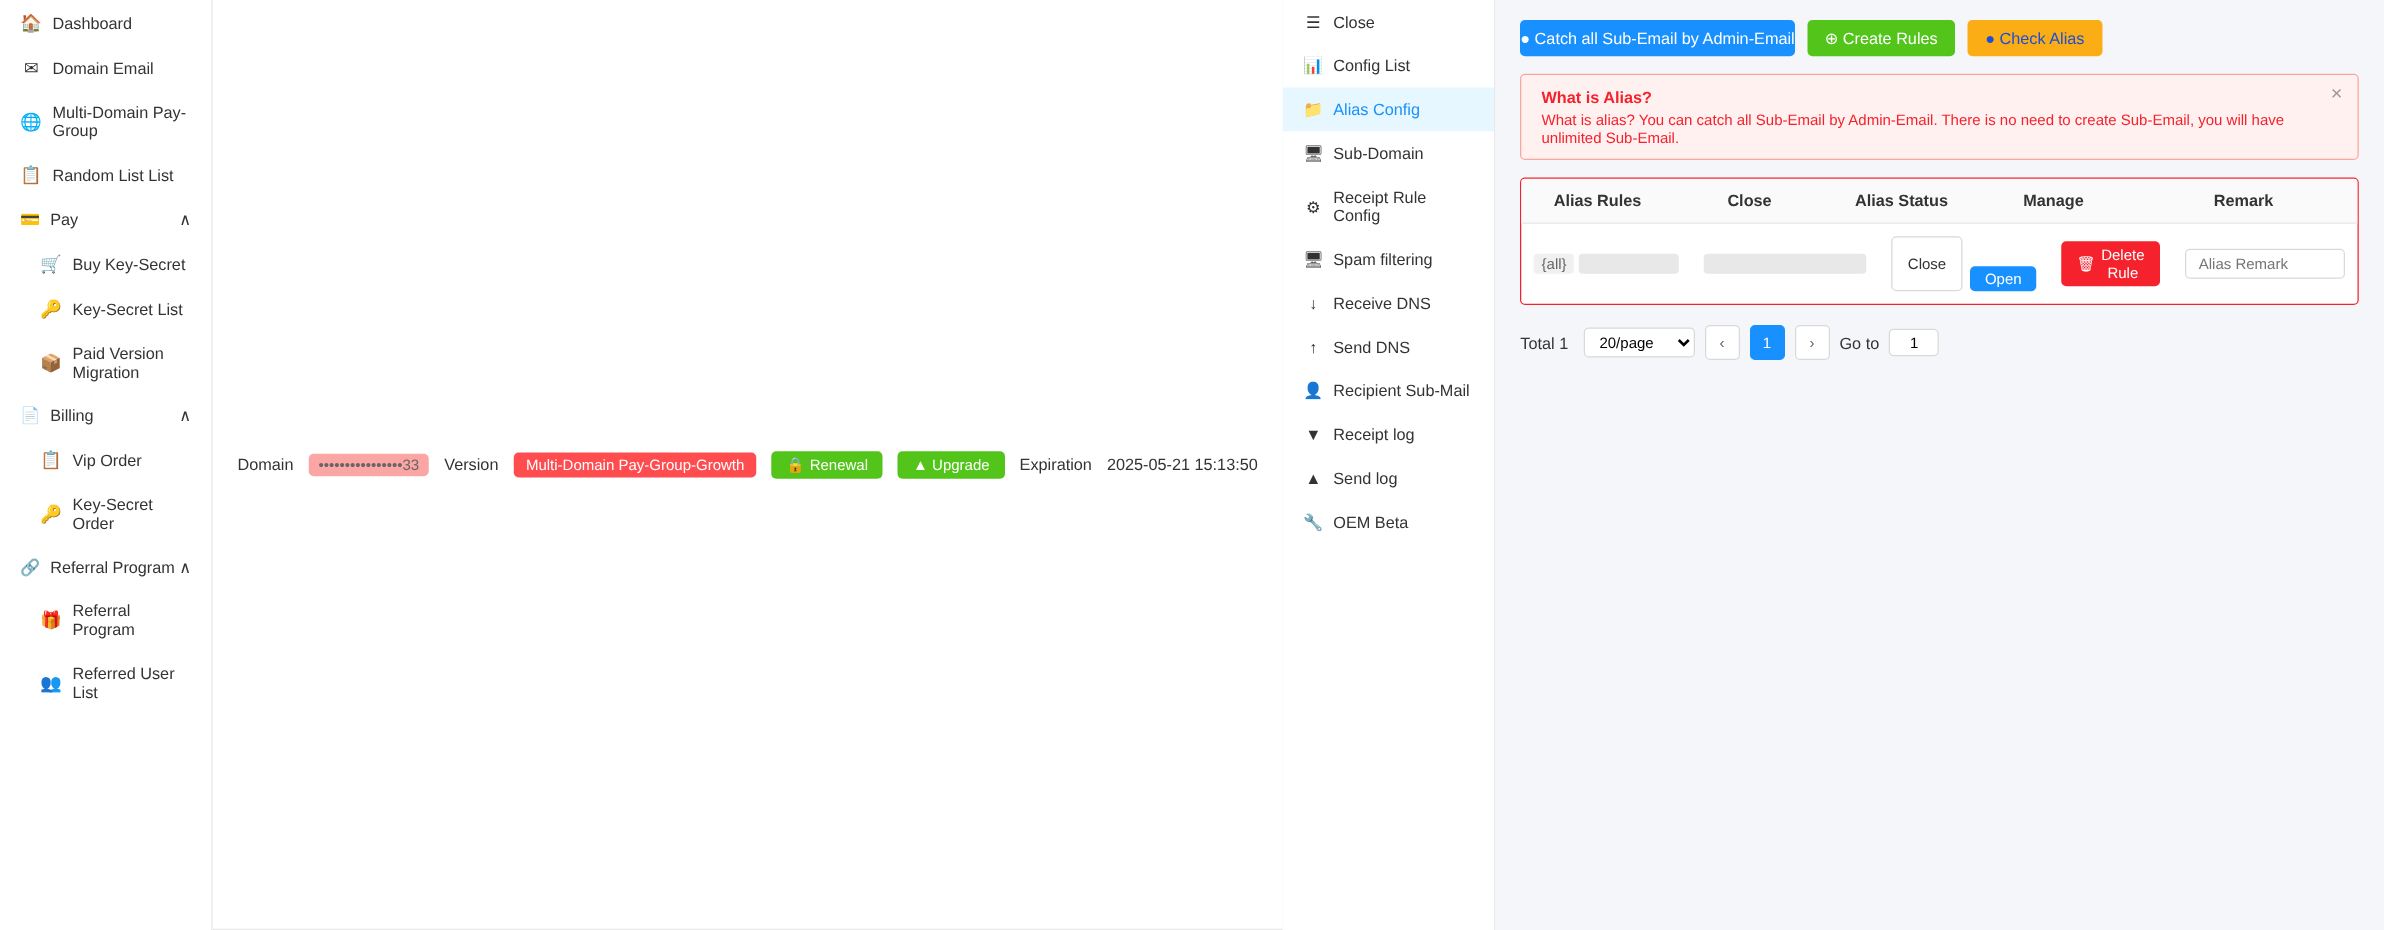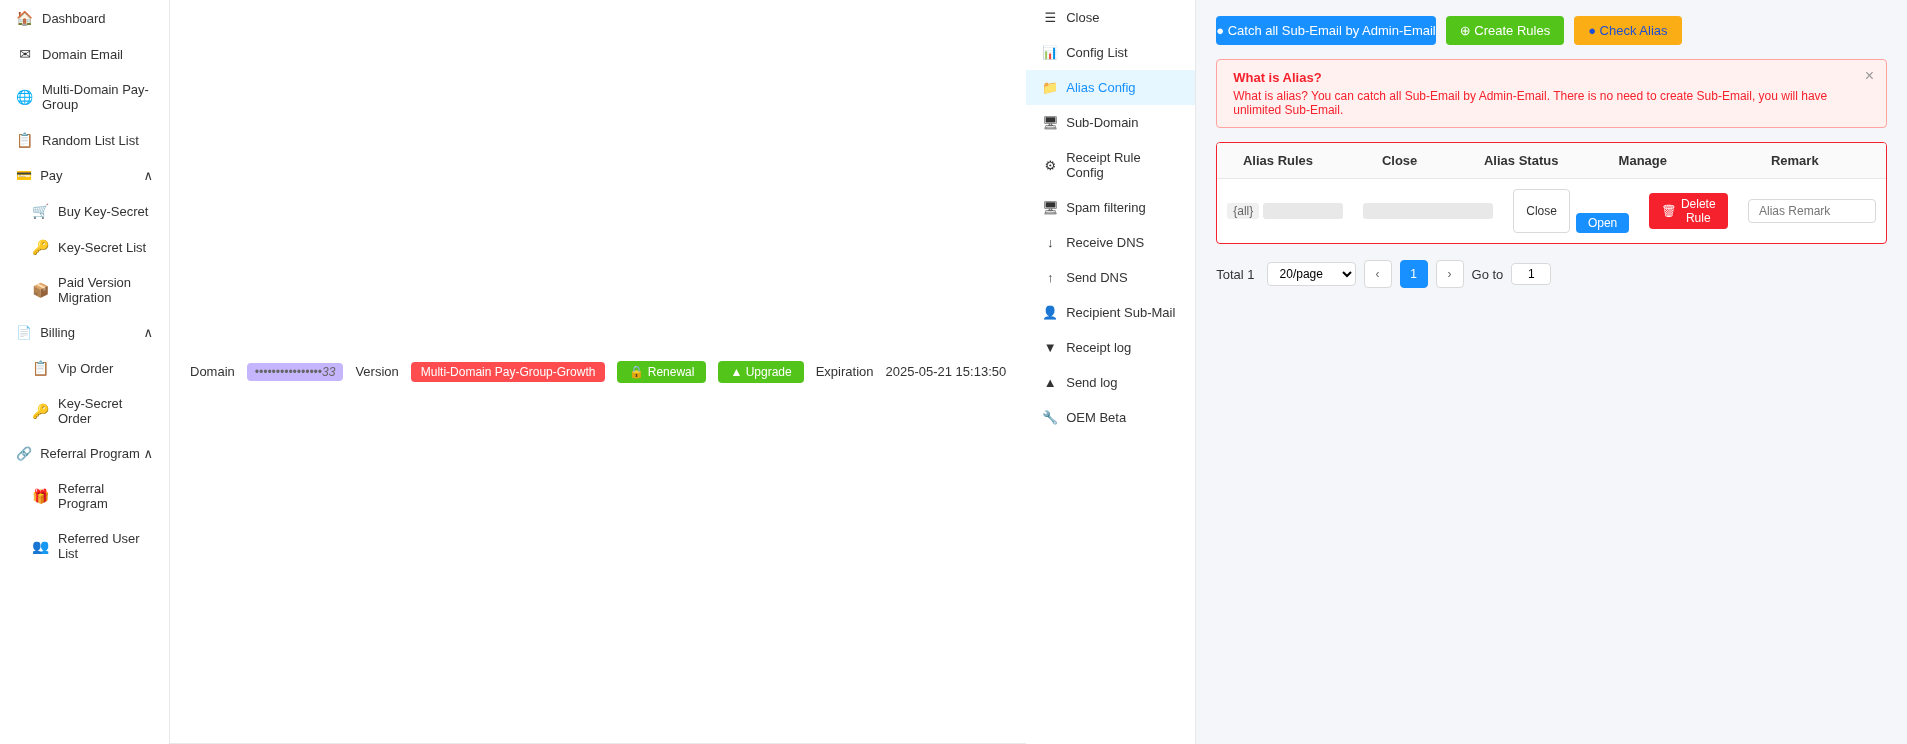--- a/index.html
+++ b/index.html
@@ -51,26 +51,25 @@
       border-bottom: 1px solid #e8e8e8;
       padding: 8px 20px;
       display: flex;
       align-items: center;
       gap: 12px;
       flex-shrink: 0;
       min-height: 50px;
     }
     .top-header-label { color: #333; font-weight: 500; }
     .domain-value {
-      background: #c4b5fd;
+      background: #fca5a5;
       border-radius: 4px;
       padding: 2px 8px;
       color: #666;
       font-size: 12px;
-      font-style: italic;
     }
     .version-badge {
       background: #ff4d4f;
       color: #fff;
       border-radius: 4px;
       padding: 3px 10px;
       font-size: 12px;
       font-weight: 500;
     }
     .btn-renewal {

